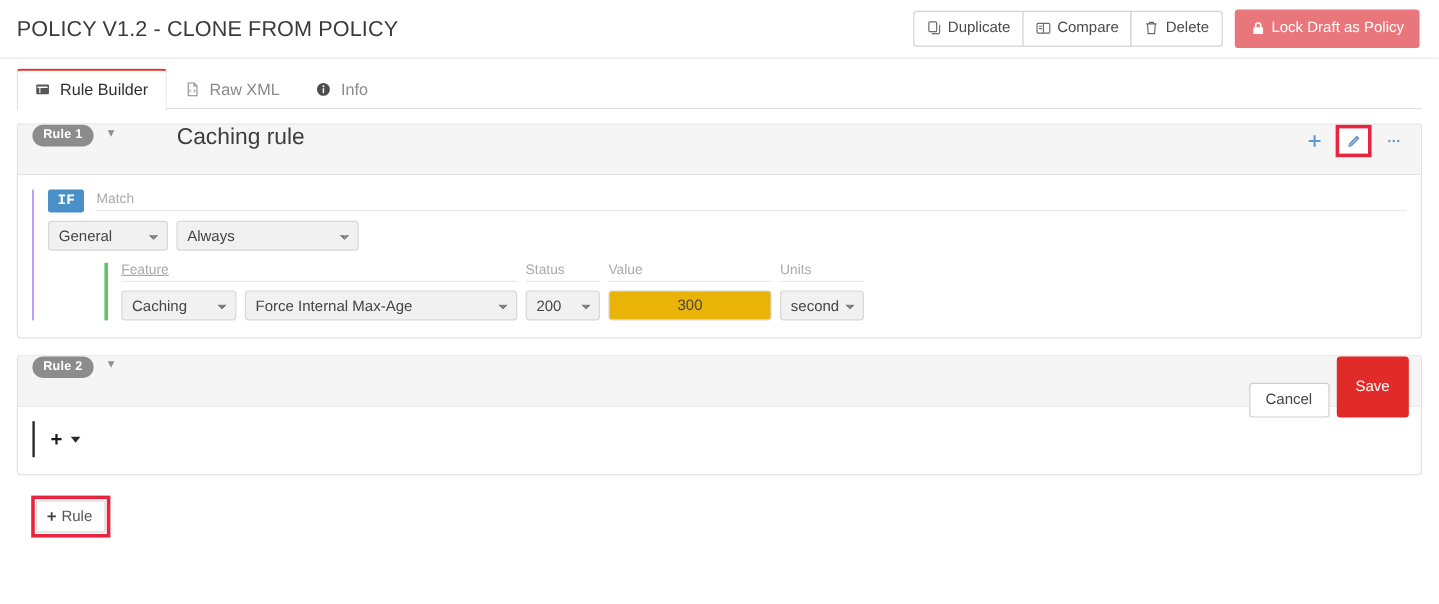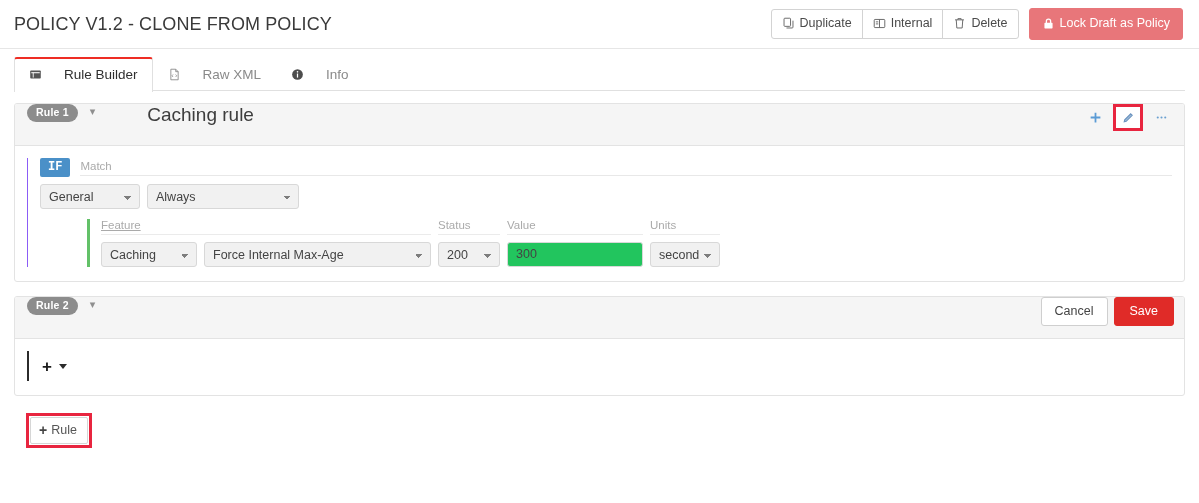--- a/index.html
+++ b/index.html
@@ -71,21 +71,21 @@
     content: "";
     position: absolute;
     left: 14px; right: 14px; bottom: 0;
     height: 1px; background: #e0e0e0;
   }
   .tab {
     position: relative;
     z-index: 2;
     display: inline-flex;
     align-items: center;
-    gap: 22px;
+    gap: 8px;
     font-size: 13.5px;
     padding: 9px 14px 10px;
     color: #8a8a8a;
     cursor: pointer;
     background: transparent;
     border: 1px solid transparent;
     border-bottom: none;
     margin-bottom: -1px;
   }
   .tab.active {
@@ -229,41 +229,43 @@
   .feat-fields { display: flex; gap: 7px; margin-top: 7px; align-items: flex-start; }
   .sel-caching { width: 96px; }
   .sel-force   { width: 227px; }
   .sel-status  { width: 62px; }
   .sel-units   { width: 70px; }
   .value-box {
     width: 136px;
     height: 25px;
     border: 1px solid #d8d8d8;
     border-radius: 3px;
-    background: #22c55e;
+    background: #eab308;
     font-family: "Liberation Sans", sans-serif;
     font-size: 12.5px;
     color: #444;
     padding: 4px 8px;
     resize: none;
     overflow: hidden;
     line-height: 15px;
+    text-align: center;
   }
 
   
   .rule2-head-right { margin-left: auto; display: flex; gap: 6px; }
   .btn-cancel {
     background: #fff;
     border: 1px solid #cfcfcf;
     border-radius: 3px;
     font-size: 12.5px;
     color: #444;
     padding: 6px 13px 7px;
     cursor: pointer;
     font-family: "Liberation Sans", sans-serif;
+    margin-top: 22px;
   }
   .btn-save {
     background: #e02b28;
     border: 1px solid #e02b28;
     border-radius: 3px;
     font-size: 12.5px;
     color: #fff;
     padding: 6px 15px 7px;
     cursor: pointer;
     font-family: "Liberation Sans", sans-serif;
@@ -346,21 +348,21 @@
         <span>Duplicate</span>
       </button>
 
       <button class="btn">
         <span class="ico">
           <svg viewBox="0 0 16 16" fill="none" stroke="#6a6a6a" stroke-width="1.2">
             <rect x="1.5" y="3" width="13" height="10" rx="1"></rect>
             <path d="M8 3v10M3.5 6h3M3.5 8.5h3"></path>
           </svg>
         </span>
-        <span>Internal</span>
+        <span>Compare</span>
       </button>
 
       <button class="btn">
         <span class="ico">
           <svg viewBox="0 0 16 16" fill="none" stroke="#6a6a6a" stroke-width="1.2">
             <path d="M2.5 3.5h11M6 3.5V2h4v1.5M4 3.5l.7 10h6.6l.7-10"></path>
           </svg>
         </span>
         <span>Delete</span>
       </button>

